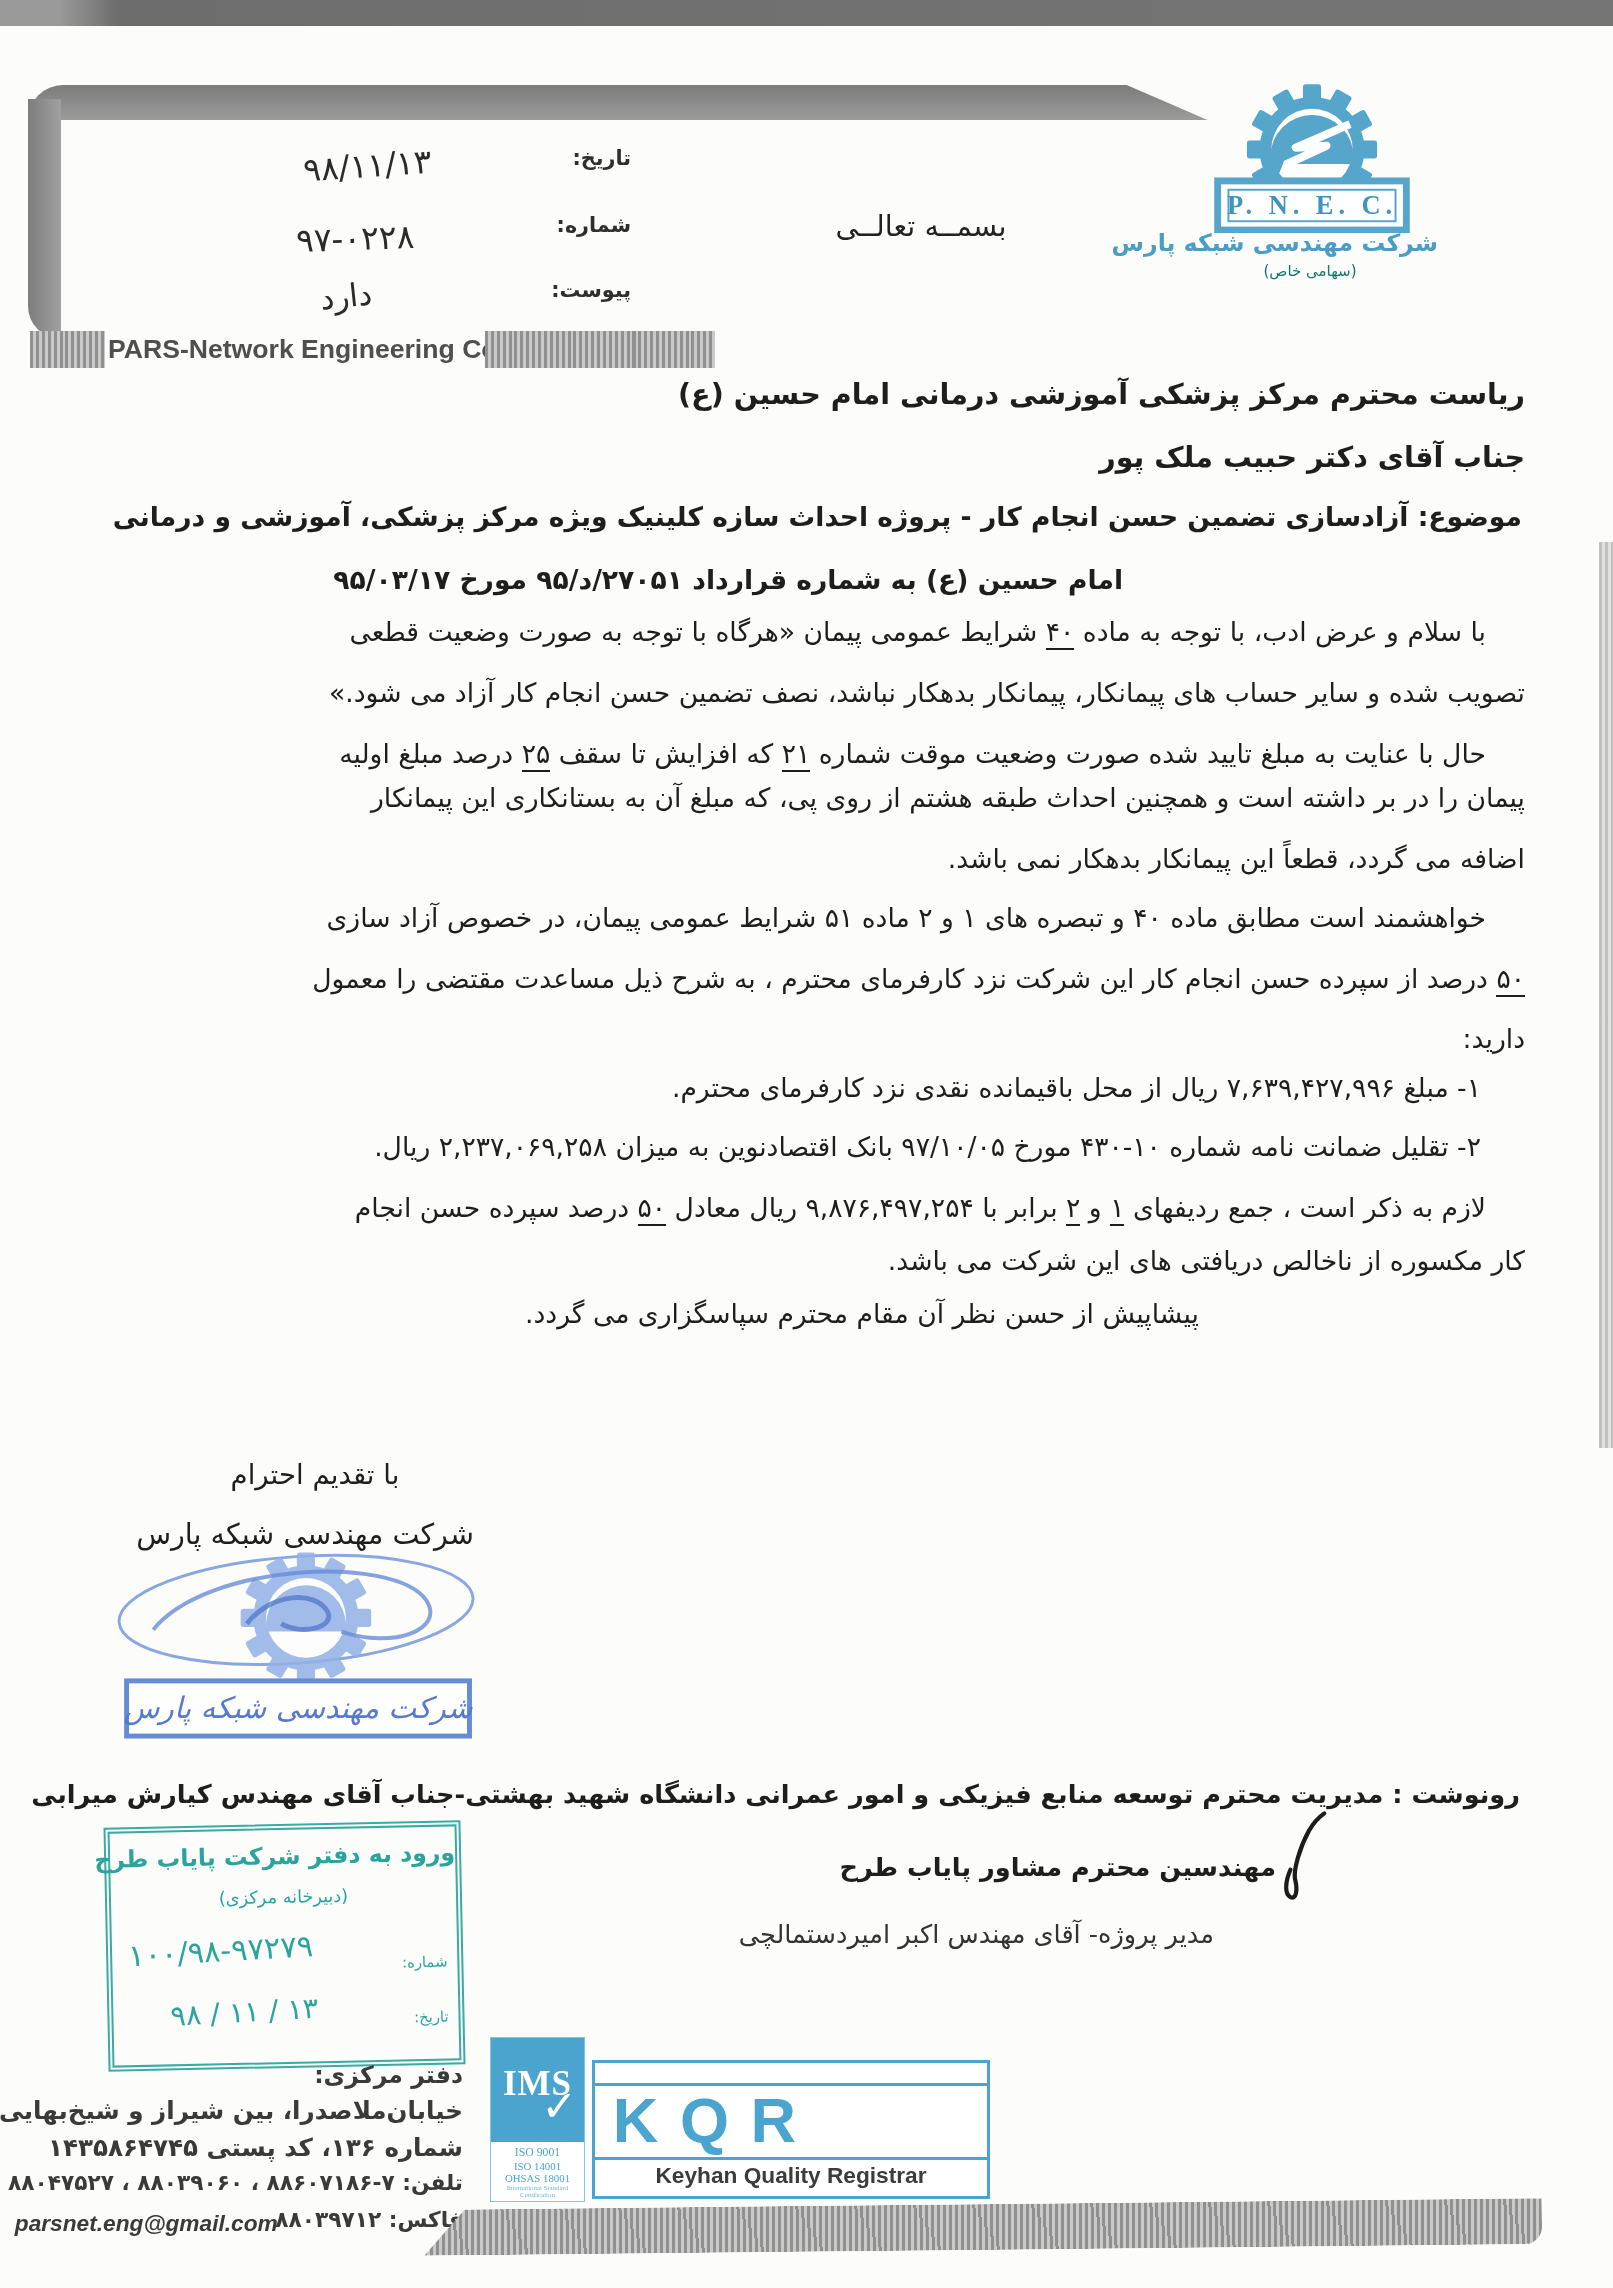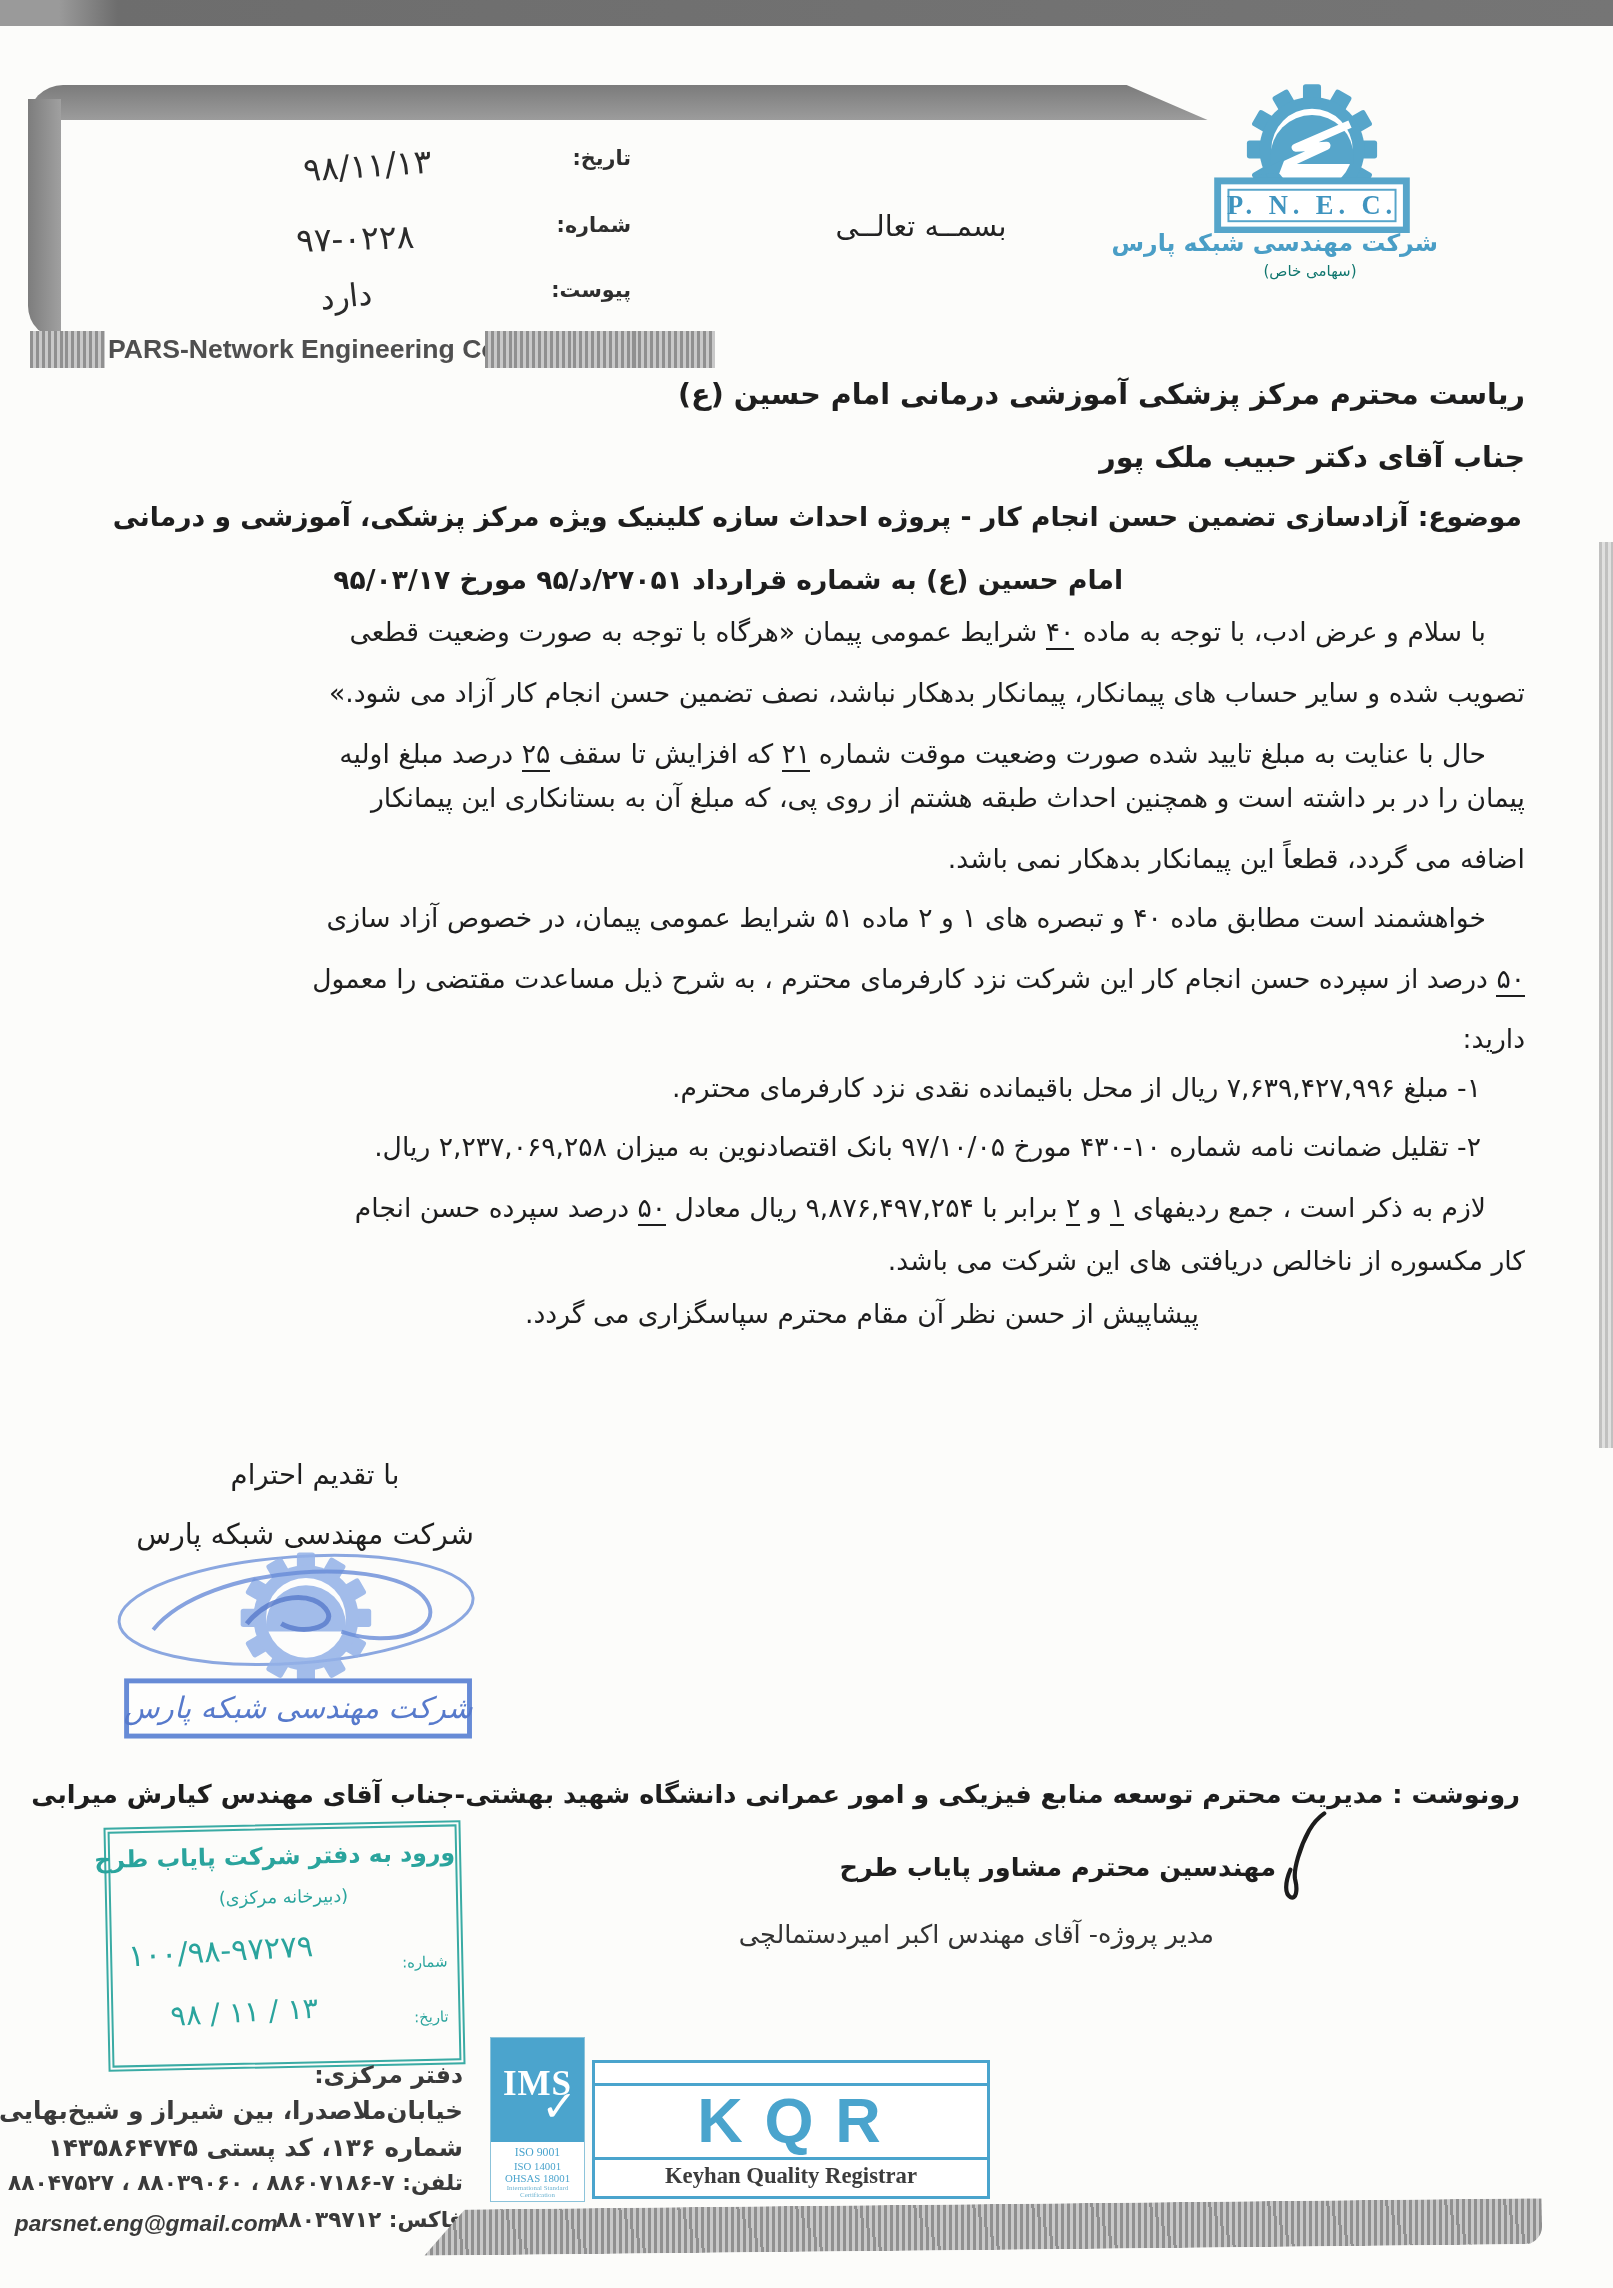--- a/index.html
+++ b/index.html
@@ -171,22 +171,22 @@
       <div style="position:absolute;left:21.7px;top:43px;width:100%;color:#fff;font-size:43px;">✓</div>
     </div>
     <div class="teal" style="color:#4ba4cd;font-size:11.8px;margin-top:3px;font-family:'Liberation Serif',serif;">ISO 9001</div>
     <div style="color:#4ba4cd;font-size:10.8px;font-family:'Liberation Serif',serif;">ISO 14001</div>
     <div style="color:#4ba4cd;font-size:10.8px;font-family:'Liberation Serif',serif;">OHSAS 18001</div>
     <div style="color:#6fb4d2;font-size:6.9px;font-family:'Liberation Serif',serif;">International Standard Certification</div>
   </div>
 
   <div class="kqr-box">
     <div style="height:19.7px;border-bottom:3.9px solid #4aa4cd;"></div>
-    <div style="height:71px;text-align:center;font-family:'Liberation Sans',sans-serif;font-weight:bold;font-size:63px;line-height:69px;letter-spacing:21.7px;color:#4aa4cd;text-indent:17.7px;border-radius:19px;">KQR</div>
-    <div style="height:32.5px;border-top:3.9px solid #4aa4cd;text-align:center;font-family:Liberation Serif, serif;font-weight:bold;font-size:22.7px;line-height:31.5px;color:#3c3c3c;">Keyhan Quality Registrar</div>
+    <div style="height:71px;text-align:left;font-family:'Liberation Sans',sans-serif;font-weight:bold;font-size:63px;line-height:69px;letter-spacing:21.7px;color:#4aa4cd;text-indent:17.7px;border-radius:19px;">KQR</div>
+    <div style="height:32.5px;border-top:3.9px solid #4aa4cd;text-align:center;font-family:Liberation Sans, sans-serif;font-weight:bold;font-size:22.7px;line-height:31.5px;color:#3c3c3c;">Keyhan Quality Registrar</div>
   </div>
 
 
   <div class="abs hatch" style="left:424px;top:2204px;width:1118px;height:46px;transform:rotate(-0.6deg);
               clip-path:polygon(41px 0, 100% 0, 100% 100%, 0 100%);border-bottom-right-radius:17.7px;"></div>
 
 </div>
 
 
 </body></html>

